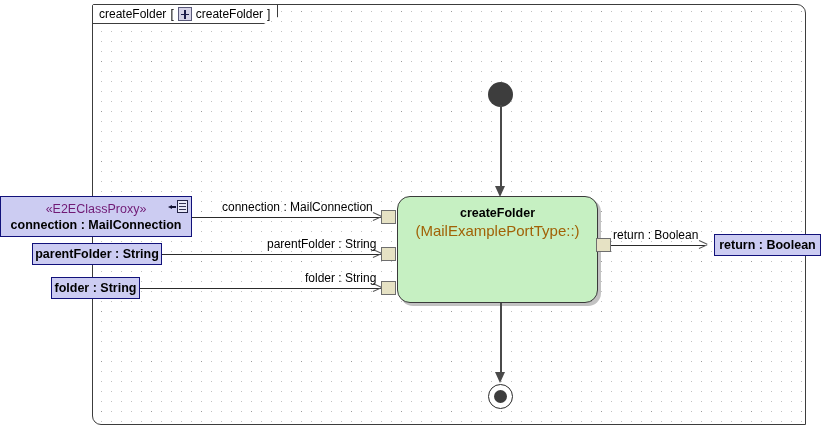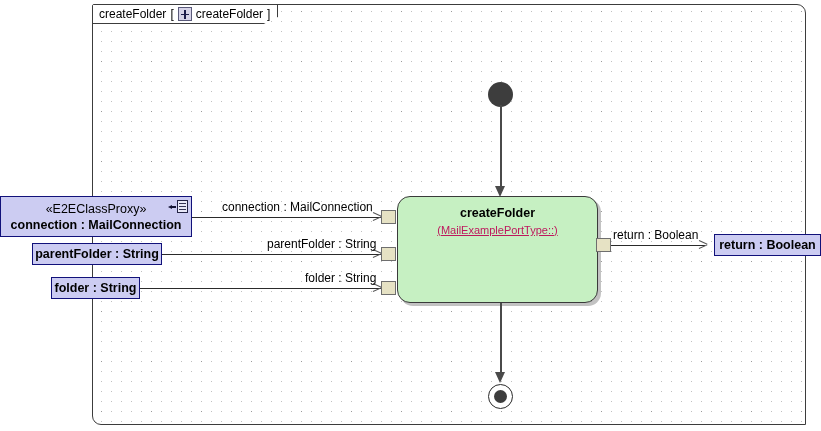--- a/index.html
+++ b/index.html
@@ -111,21 +111,21 @@
     border: 1px solid #11117a;
     font-size: 12.5px;
     color: #000000;
     display: flex;
     flex-direction: column;
     align-items: center;
     justify-content: center;
     white-space: nowrap;
   }
   .node-box .stereo {
-    color: #000000;
+    color: #701a75;
     font-weight: normal;
     font-size: 12.5px;
     line-height: 16px;
   }
   .node-box .nmline {
     font-weight: bold;
     font-size: 12.5px;
     line-height: 16px;
     color: #000000;
   }
@@ -197,25 +197,24 @@
     align-items: center;
     padding-top: 8px;
   }
   #activity-node .act-title {
     font-size: 12.5px;
     font-weight: bold;
     color: #000000;
     line-height: 17px;
   }
   #activity-node .act-sub {
-    font-size: 11px;
+    font-size: 15px;
     font-weight: normal;
-    color: #be185d;
+    color: #a16207;
     line-height: 17px;
-    text-decoration: underline;
   }
 
   
   .pin {
     position: absolute;
     width: 15px;
     height: 14px;
     background: #e6e2c4;
     border: 1px solid #6e6e6e;
     box-sizing: border-box;

